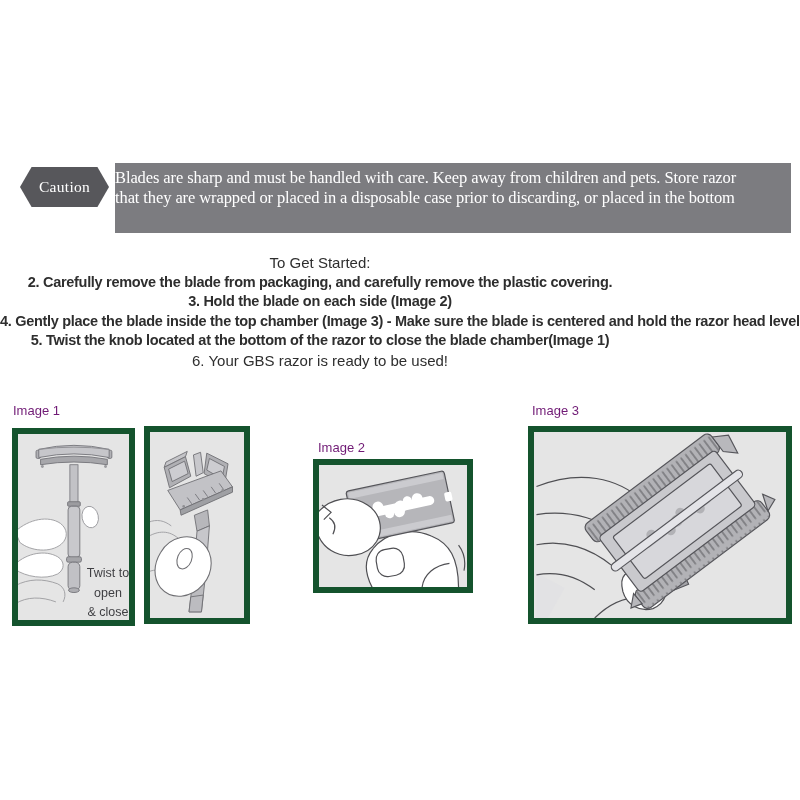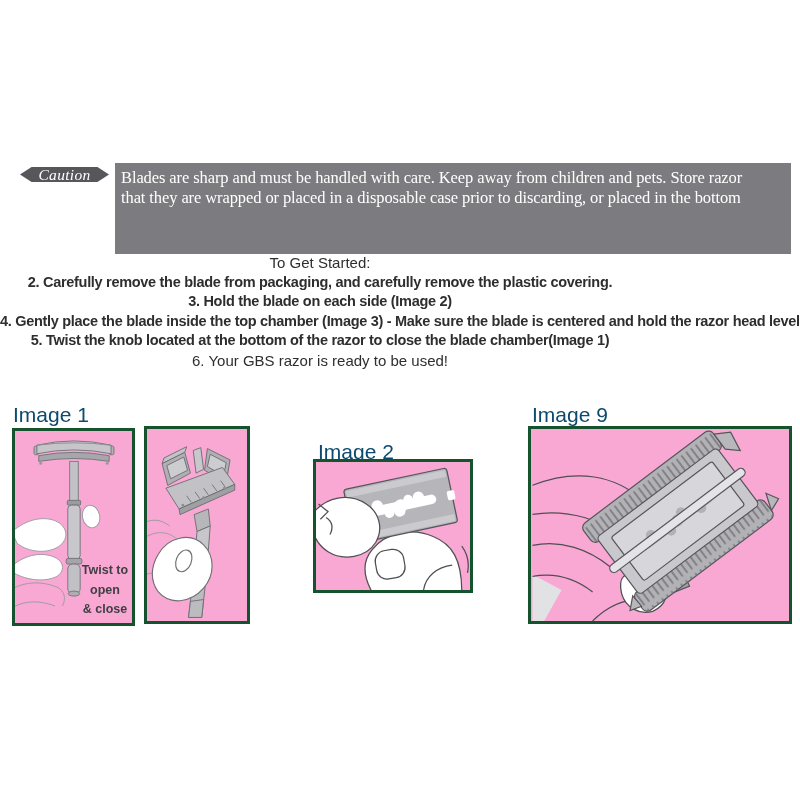--- a/index.html
+++ b/index.html
@@ -1,41 +1,41 @@
 <!DOCTYPE html>
 <html><head>
 <meta charset="utf-8">
 <style>
   html,body{margin:0;padding:0;background:#ffffff;}
   .canvas{position:relative;width:800px;height:800px;background:#ffffff;overflow:hidden;
           font-family:"Liberation Sans",sans-serif;}
 
   
-  .caution-tag{position:absolute;left:20px;top:167px;width:89px;height:15px;
+  .caution-tag{position:absolute;left:20px;top:167px;width:89px;height:40px;
     background:#57575b;color:#fff;display:flex;align-items:center;justify-content:center;
     font-family:"Liberation Serif",serif;font-size:15.5px;letter-spacing:.3px;
-    clip-path:polygon(0 50%,13% 0,87% 0,100% 50%,87% 100%,13% 100%);font-style:italic;}
-  .caution-box{position:absolute;left:115px;top:163px;width:676px;height:91px;
-    background:#7c7c80;color:#fff;box-sizing:border-box;padding:5px 6px 0 6px;
+    clip-path:polygon(0 50%,13% 0,87% 0,100% 50%,87% 100%,13% 100%);}
+  .caution-box{position:absolute;left:115px;top:163px;width:676px;height:70px;
+    background:#7c7c80;color:#fff;box-sizing:border-box;padding:5px 6px 0 0;
     font-family:"Liberation Serif",serif;font-size:16.5px;line-height:20.4px;
     letter-spacing:-0.1px;white-space:nowrap;overflow:hidden;}
   .caution-box .emph{font-weight:bold;font-style:italic;}
 
   
   .instructions{position:absolute;left:0;top:253px;width:640px;text-align:center;
     color:#2e2e2e;}
   .instr-line{font-size:15px;font-weight:400;line-height:19.6px;white-space:nowrap;}
   .instr-line.bold{font-size:14.5px;font-weight:700;letter-spacing:-0.3px;}
 
   
-  .fig-label{position:absolute;font-size:21px;color:#0c4a6e;}
+  .fig-label{position:absolute;font-size:13px;color:#701a75;}
   #label-1{left:13px;top:403px;}
   #label-2{left:318px;top:440px;}
   #label-3{left:532px;top:403px;}
-  .fig-box{position:absolute;border:3px solid #14532d;background:#f9a8d4;box-sizing:border-box;font-weight:bold;}
+  .fig-box{position:absolute;border:6px solid #14532d;background:#e5e5e5;box-sizing:border-box;}
   #box-a{left:12px;top:428px;width:123px;height:198px;}
   #box-b{left:144px;top:426px;width:106px;height:198px;}
   #box-c{left:313px;top:459px;width:160px;height:134px;}
   #box-d{left:528px;top:426px;width:264px;height:198px;}
   .fig-box svg{display:block;width:100%;height:100%;}
   .twist-caption{position:absolute;left:60px;top:130px;width:60px;text-align:center;
     font-size:12.5px;line-height:19.5px;color:#3f3f43;}
 </style>
 </head>
 <body>
@@ -54,21 +54,21 @@
     <div class="instr-line">To Get Started:</div>
     <div class="instr-line bold">2. Carefully remove the blade from packaging, and carefully remove the plastic covering.</div>
     <div class="instr-line bold">3. Hold the blade on each side (Image 2)</div>
     <div class="instr-line bold">4. Gently place the blade inside the top chamber (Image 3) - Make sure the blade is centered and hold the razor head level.</div>
     <div class="instr-line bold">5. Twist the knob located at the bottom of the razor to close the blade chamber(Image 1)</div>
     <div class="instr-line">6. Your GBS razor is ready to be used!</div>
   </div>
 
   <div class="fig-label" id="label-1">Image 1</div>
   <div class="fig-label" id="label-2">Image 2</div>
-  <div class="fig-label" id="label-3">Image 9</div>
+  <div class="fig-label" id="label-3">Image 3</div>
 
   <div class="fig-box" id="box-a">
     <svg viewBox="0 0 123 198">
       <g stroke="#9b9b9f" fill="#ffffff" stroke-width="1">
         <path d="M-3,104 C12,90 34,86 47,95 C55,101 56,111 48,118 C36,128 14,126 2,116 Z"></path>
         <path d="M-3,140 C10,128 30,124 44,132 C52,137 52,146 44,151 C30,158 8,154 -3,146 Z"></path>
         <ellipse cx="80" cy="88" rx="9" ry="12" transform="rotate(-12 80 88)"></ellipse>
         <path d="M-3,164 C12,156 28,156 44,162" fill="none"></path>
         <path d="M-3,184 C10,176 26,176 42,182" fill="none"></path>
         <path d="M44,162 C52,166 54,174 50,182" fill="none"></path>

